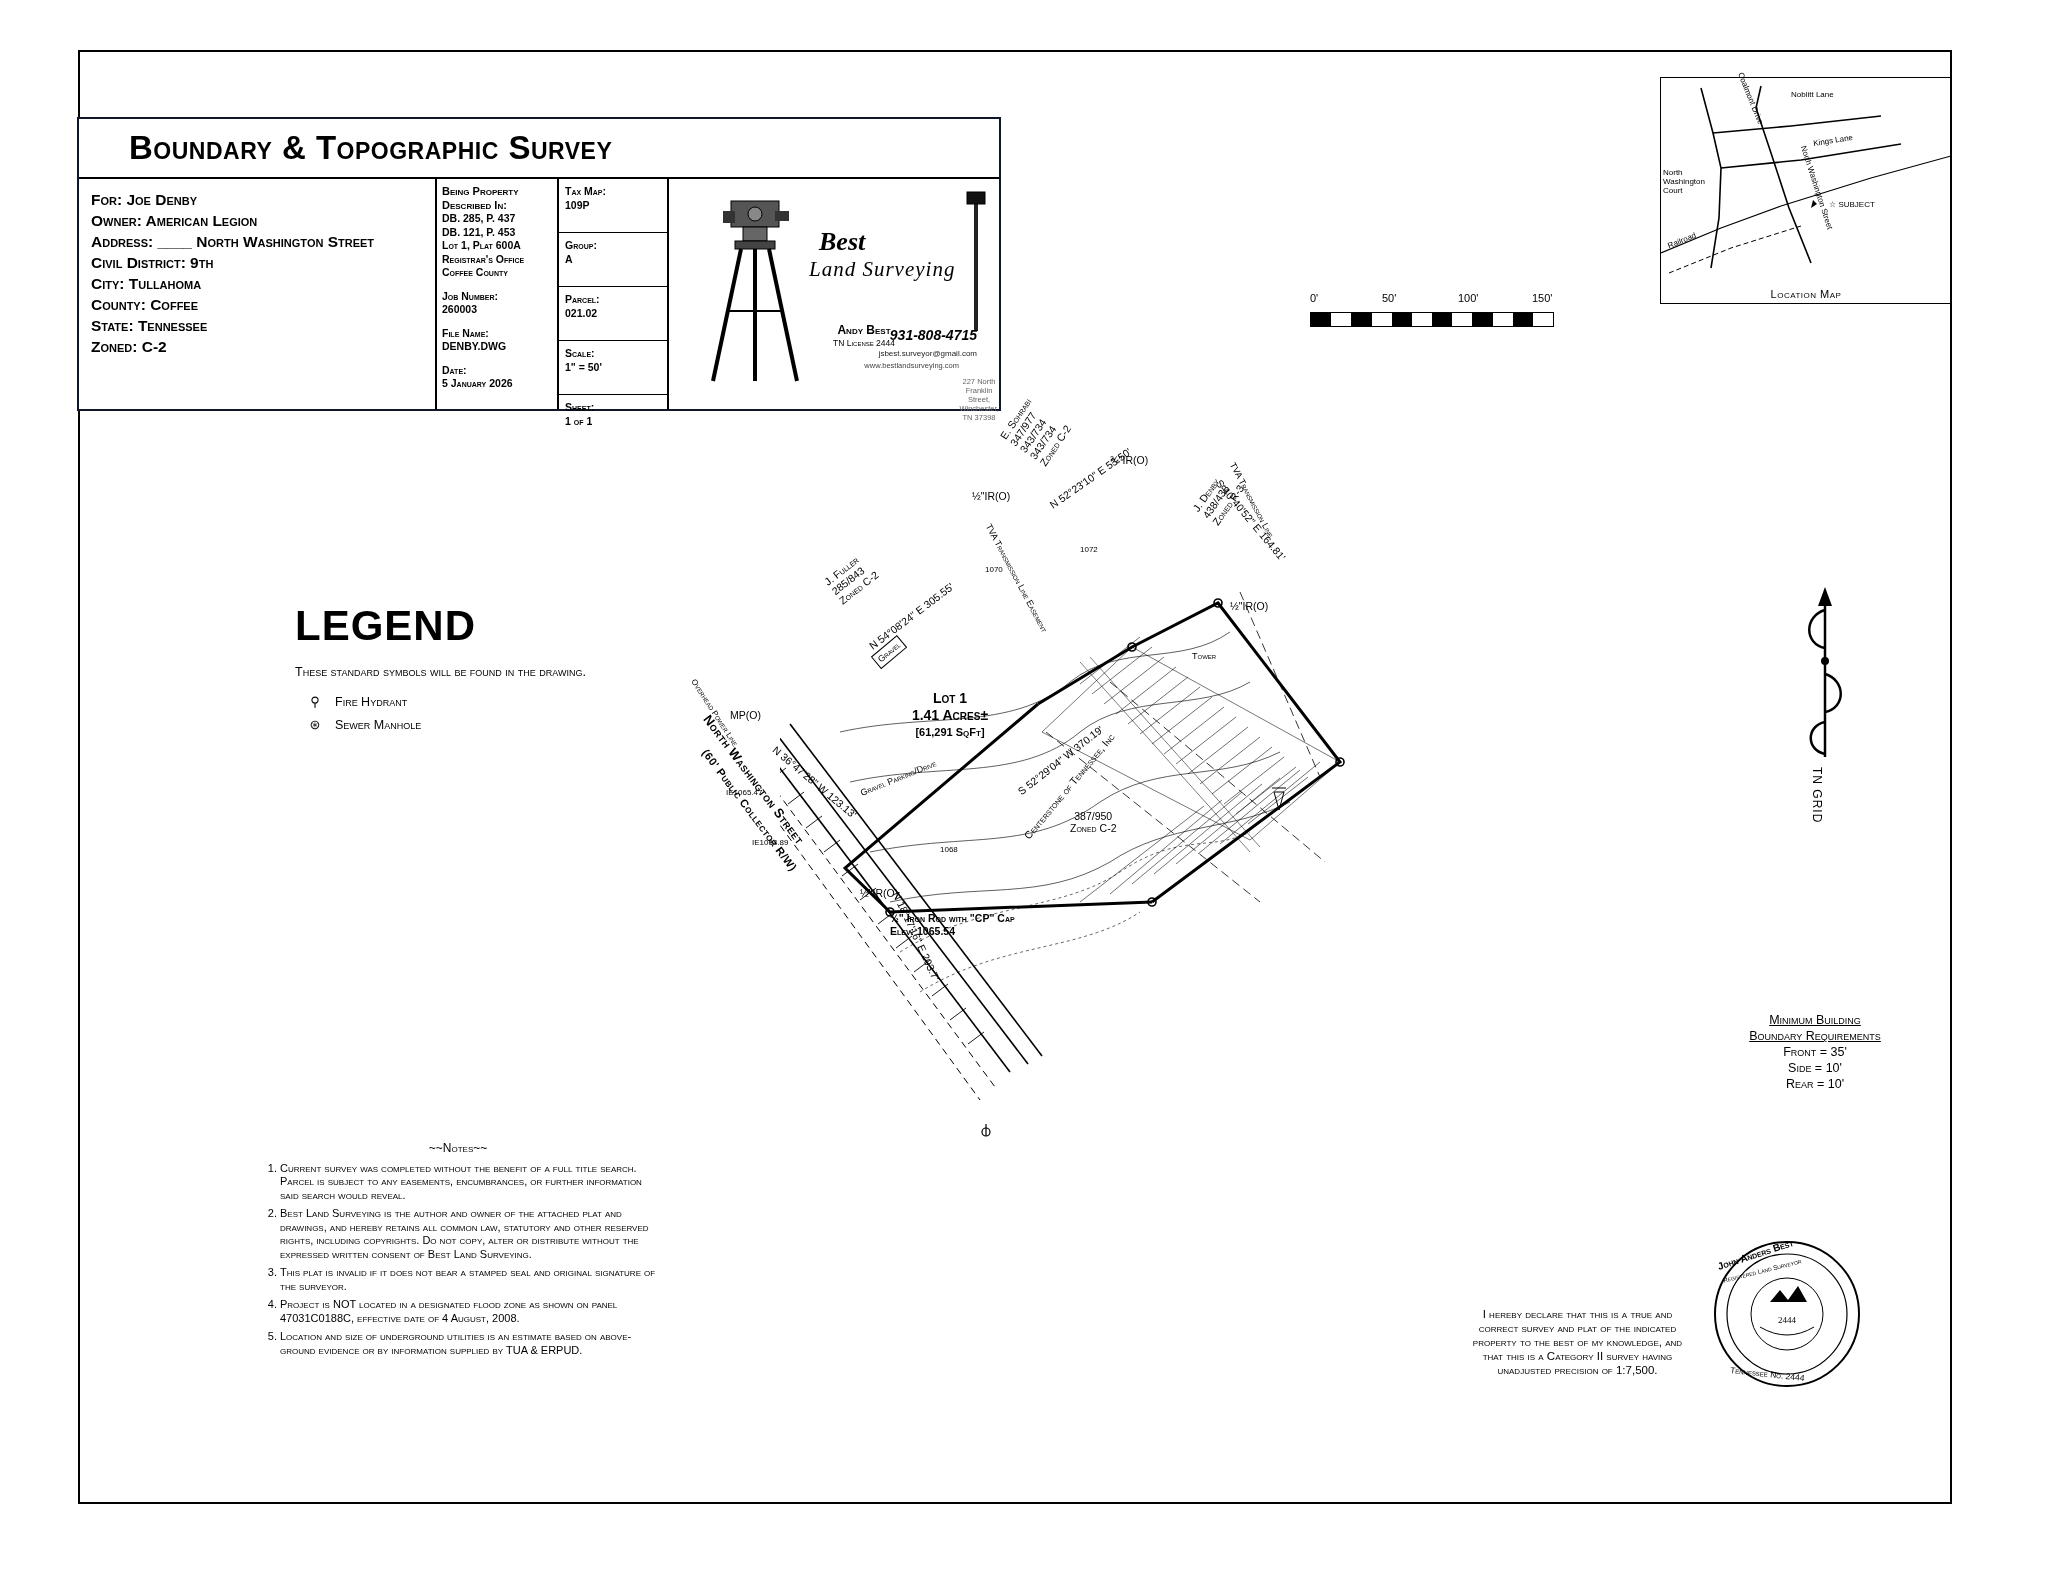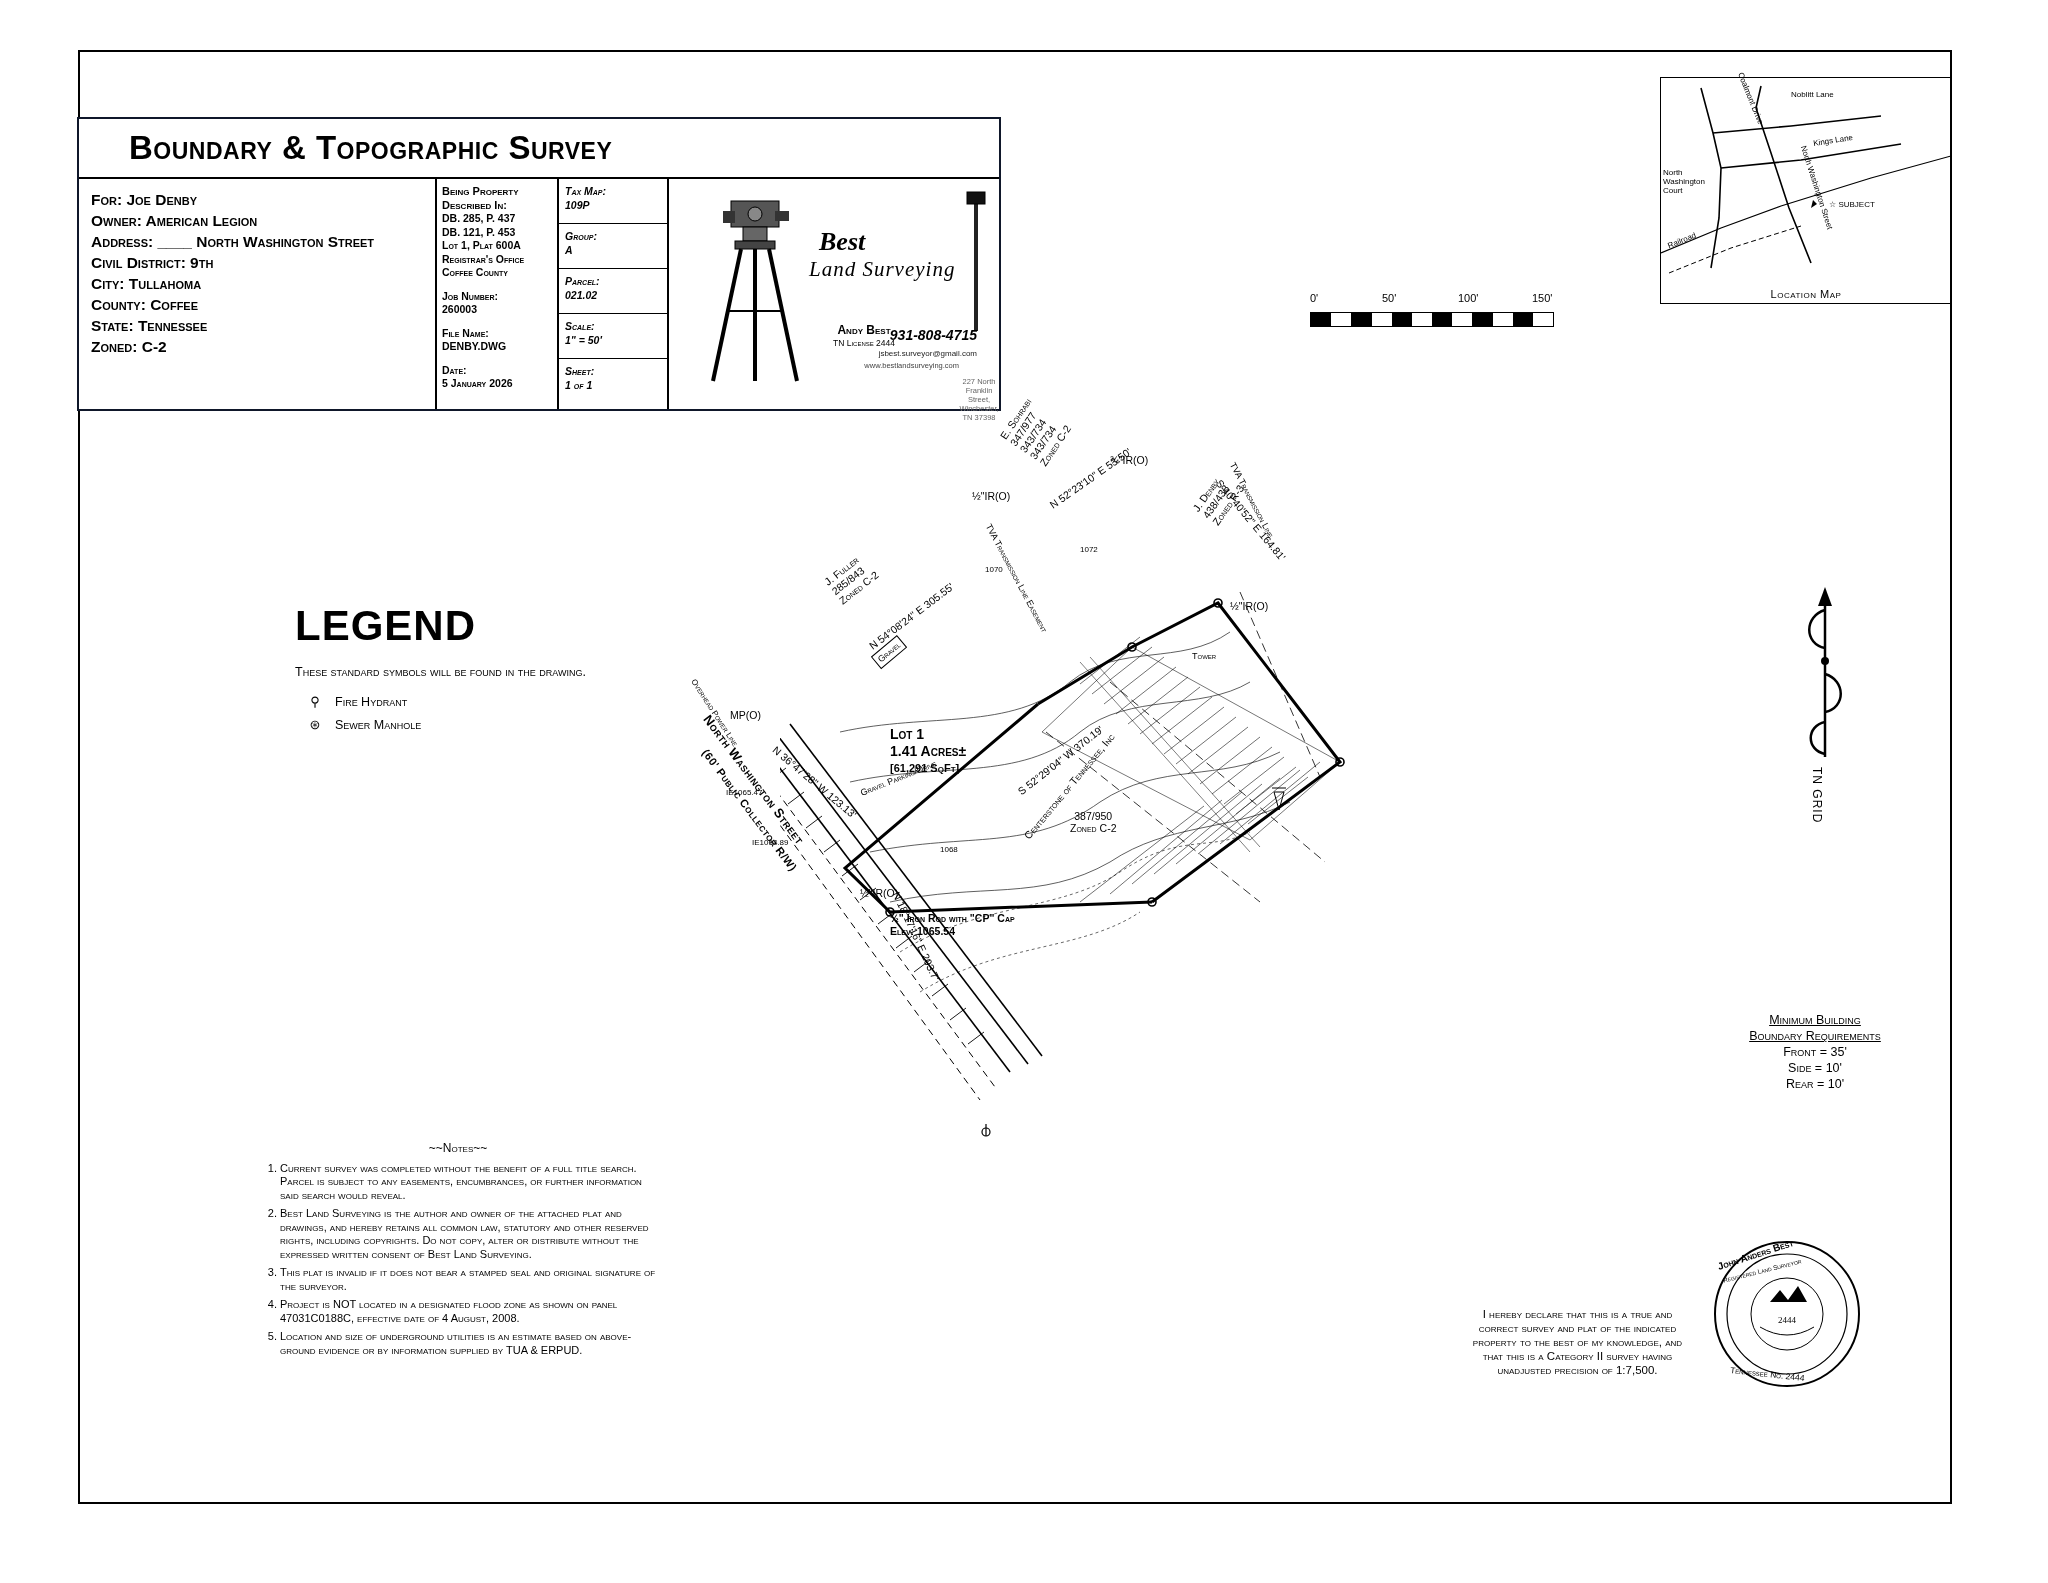--- a/index.html
+++ b/index.html
@@ -78,23 +78,22 @@
     border-right: 2px solid #000;
     box-sizing: border-box;
     font-size: 10.5px;
     font-weight: bold;
     font-variant: small-caps;
   }
   .tb-cell {
     border-bottom: 1.5px solid #000;
     padding: 5px 0 4px 6px;
     line-height: 14px;
-    height: 45px;
+    height: 54px;
     box-sizing: border-box;
-    font-style: italic;
   }
   .tb-cell:last-child { border-bottom: none; }
   .tb-logo {
     flex: 1;
     position: relative;
   }
   .logo-best {
     position: absolute;
     left: 150px;
     top: 48px;
@@ -345,23 +344,22 @@
     font-variant: small-caps;
     white-space: nowrap;
     line-height: 12px;
   }
   .lbl.b { font-weight: bold; }
   .lotlabel {
     position: absolute;
     font-size: 14px;
     font-weight: bold;
     font-variant: small-caps;
-    text-align: left;
+    text-align: center;
     line-height: 17px;
-    margin-top: 36px;
   }
   .street-label {
     position: absolute;
     font-size: 13px;
     font-weight: bold;
     font-variant: small-caps;
     letter-spacing: .5px;
     white-space: nowrap;
   }
 </style>

